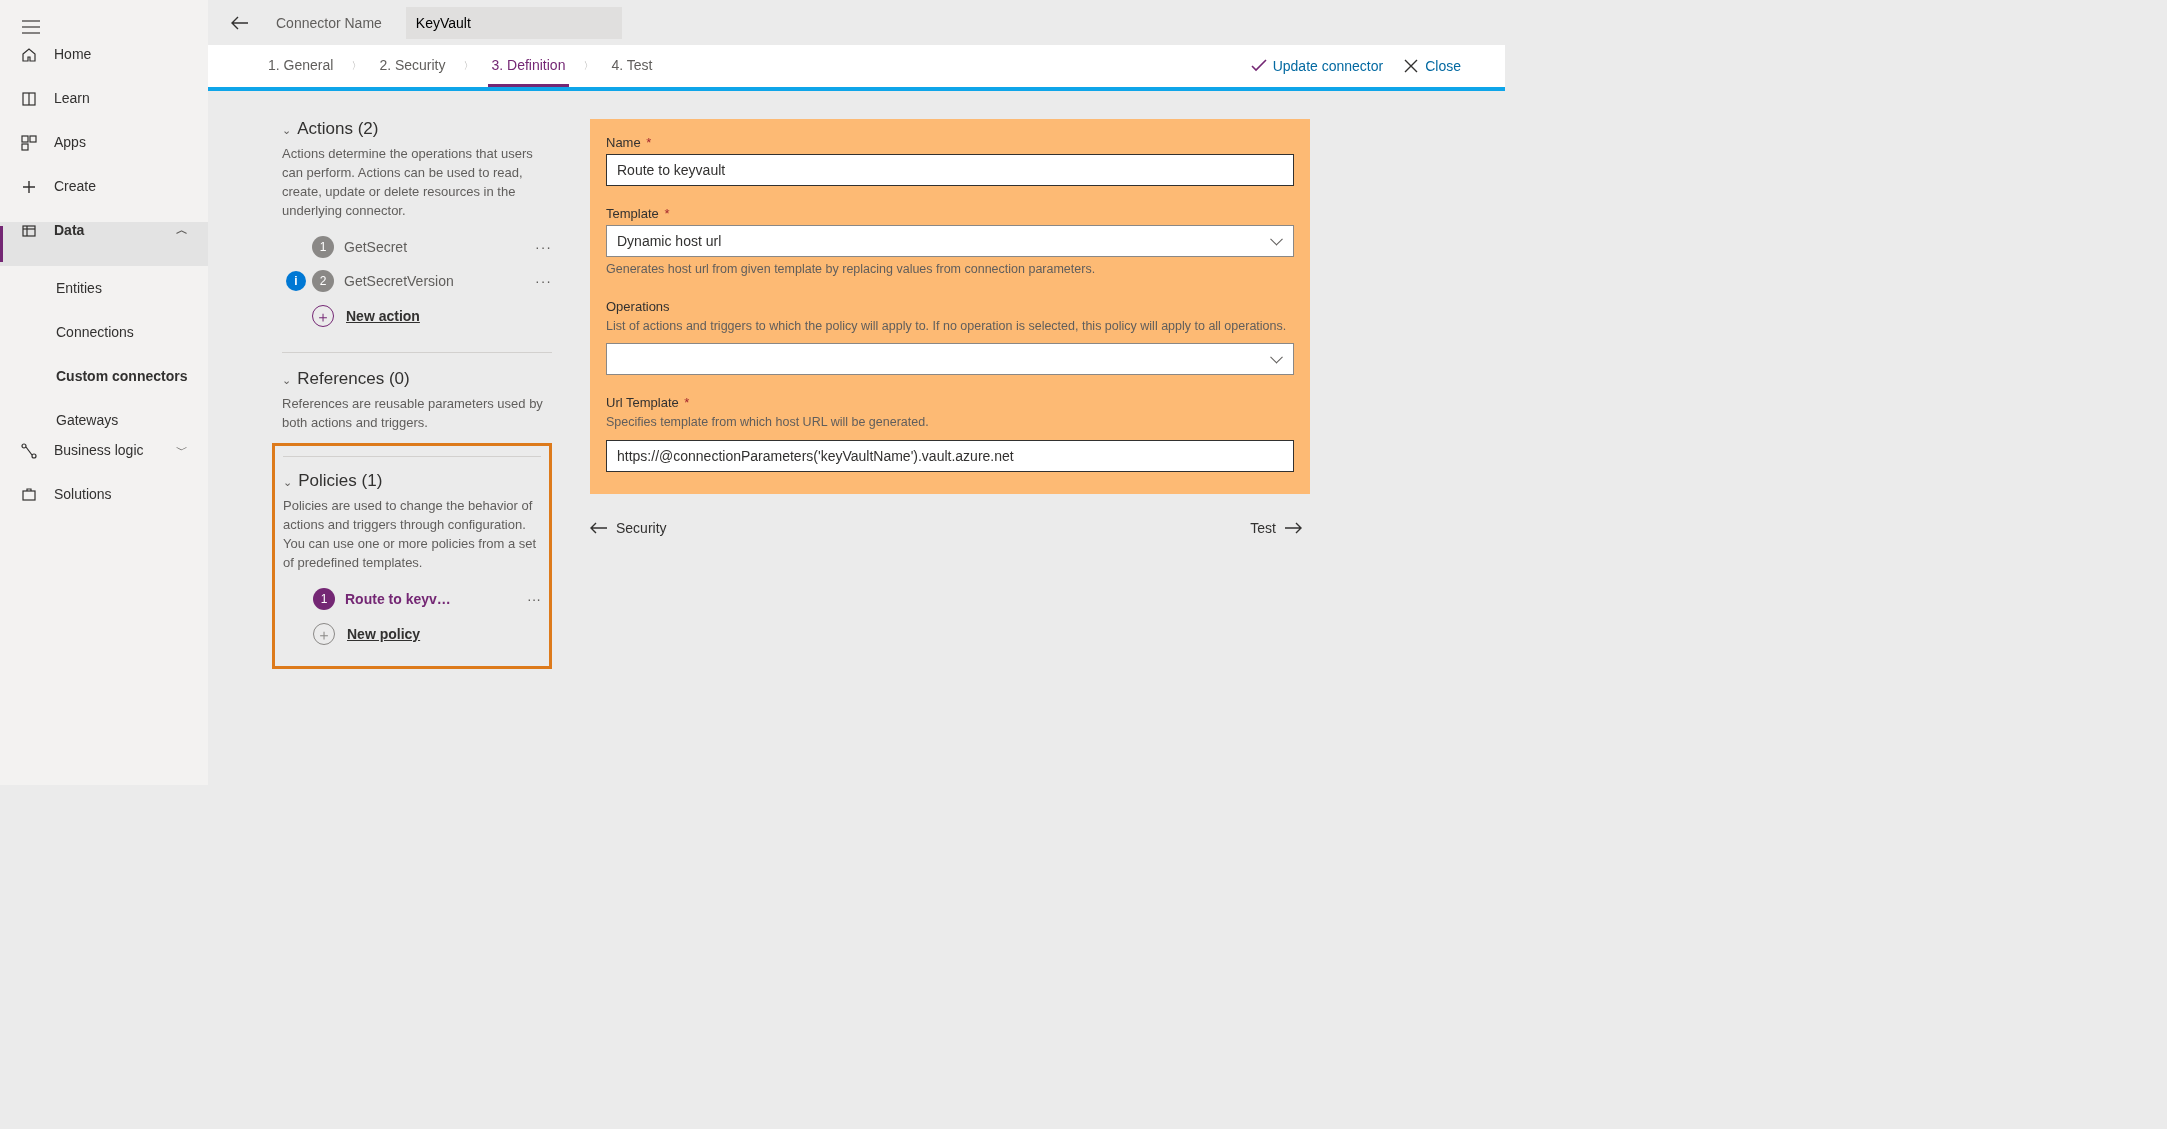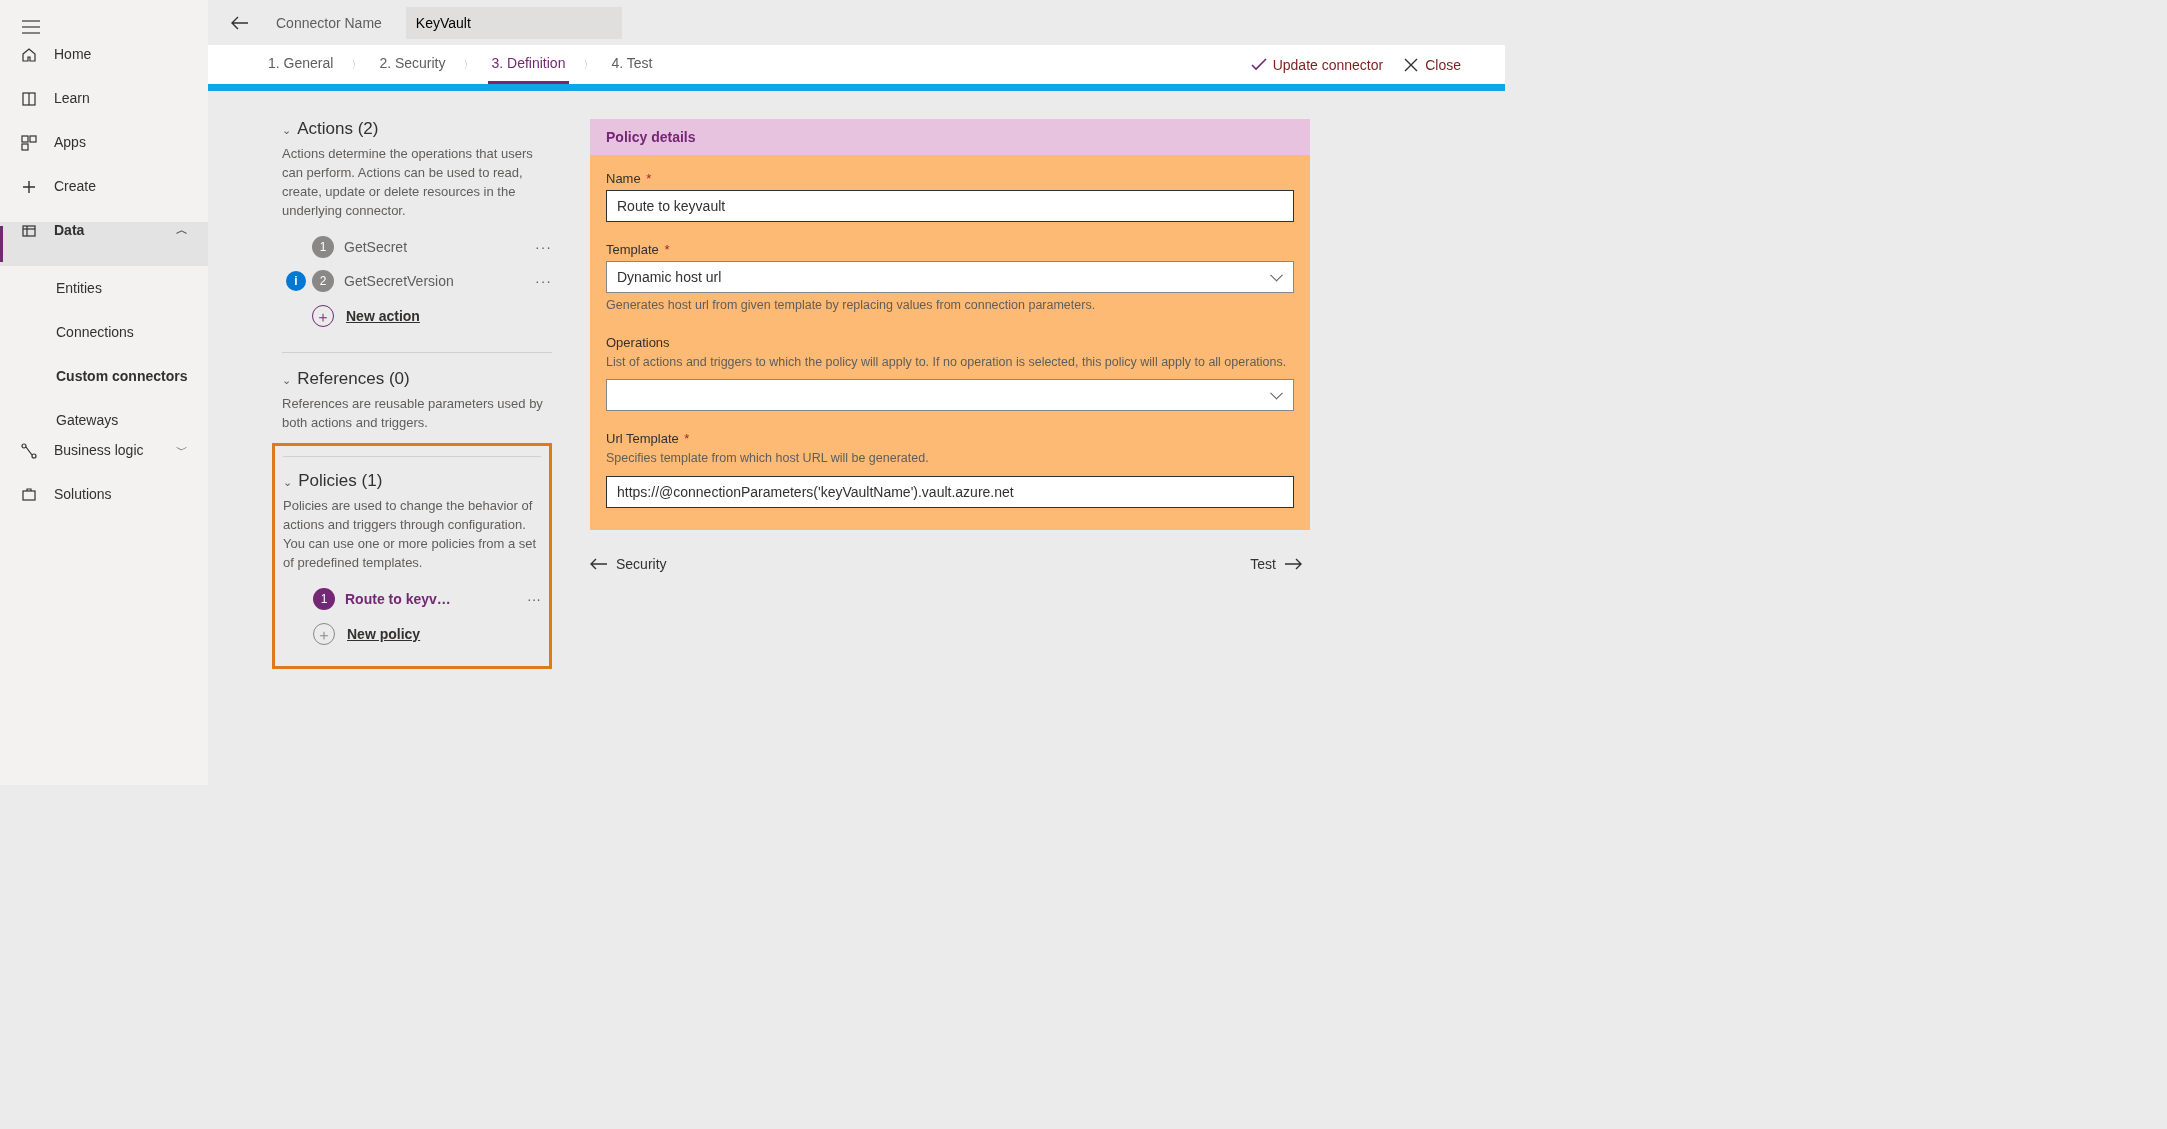--- a/index.html
+++ b/index.html
@@ -20,26 +20,26 @@
   
   .main { margin-left: 208px; height: 100%; display:flex; flex-direction:column; }
   
   
   .header { height: 45px; background: #ebebeb; display:flex; align-items:center; padding-left: 16px; }
   .back-arrow { width:32px; height:32px; display:flex; align-items:center; justify-content:center; cursor:pointer; color:#323130; margin-right:12px;}
   .header-label { color:#605e5c; font-size:14px; margin-right:16px; padding:0 8px;}
   .header-input { background:#e0dfde; border:none; height:32px; padding:0 10px; font-size:14px; width:216px; }
   
   
-  .stepbar { height: 46px; background:#fff; display:flex; align-items:center; padding:0 44px 0 56px; border-bottom:7px solid #0ea5e9; color:#605e5c;}
+  .stepbar { height: 46px; background:#fff; display:flex; align-items:center; padding:0 44px 0 56px; border-bottom:4px solid #0ea5e9; color:#605e5c;}
   .step { font-size:14px; cursor:pointer; padding:0 4px; height:100%; display:flex; align-items:center; border-bottom:3px solid transparent; }
   .step.active { color:#742774; border-bottom:3px solid #742774; font-weight:400;}
   .step-sep { margin:0 14px; font-size:10px; color:#a19f9d;}
   .spacer { flex:1; }
-  .action-cmd { display:flex; align-items:center; gap:6px; cursor:pointer; font-size:14px; color:#7f1d1d; margin-left:20px;}
+  .action-cmd { display:flex; align-items:center; gap:6px; cursor:pointer; font-size:14px; color:#0369a1; margin-left:20px;}
   .action-cmd .ico { width:16px; height:16px; display:flex; align-items:center; justify-content:center;}
   
   
   .content { flex:1; display:flex; padding: 28px 0 0 74px; overflow:hidden; background:#ebebeb;}
   
   
   .def-panel { width: 270px; }
   .section-hdr { display:flex; align-items:center; gap:6px; font-size:17px; color:#323130; margin-bottom:6px; cursor:pointer;}
   .section-hdr .caret { font-size:11px; color:#605e5c; transform: translateY(1px);}
   .section-desc { font-size:13px; color:#605e5c; line-height:1.45; margin-bottom:10px; }
@@ -248,21 +248,20 @@
           <span class="dots" style="color:#605e5c;">···</span>
         </div>
         <div class="add-row">
           <span class="add-btn" style="border-color:#8a8886;color:#8a8886;">＋</span>
           <span class="add-txt">New policy</span>
         </div>
       </div>
     </div>
 
     <div class="form-panel">
-      <div class="form-head">Policy details</div>
       <div class="form-body">
         <div class="fld-group">
           <div class="fld-label"><span>Name</span> <span class="req">*</span></div>
           <input class="fld-input" value="Route to keyvault" style="">
         </div>
         <div class="fld-group">
           <div class="fld-label"><span>Template</span> <span class="req">*</span></div>
           <div class="fld-select">
               <span>Dynamic host url</span>
             </div>

